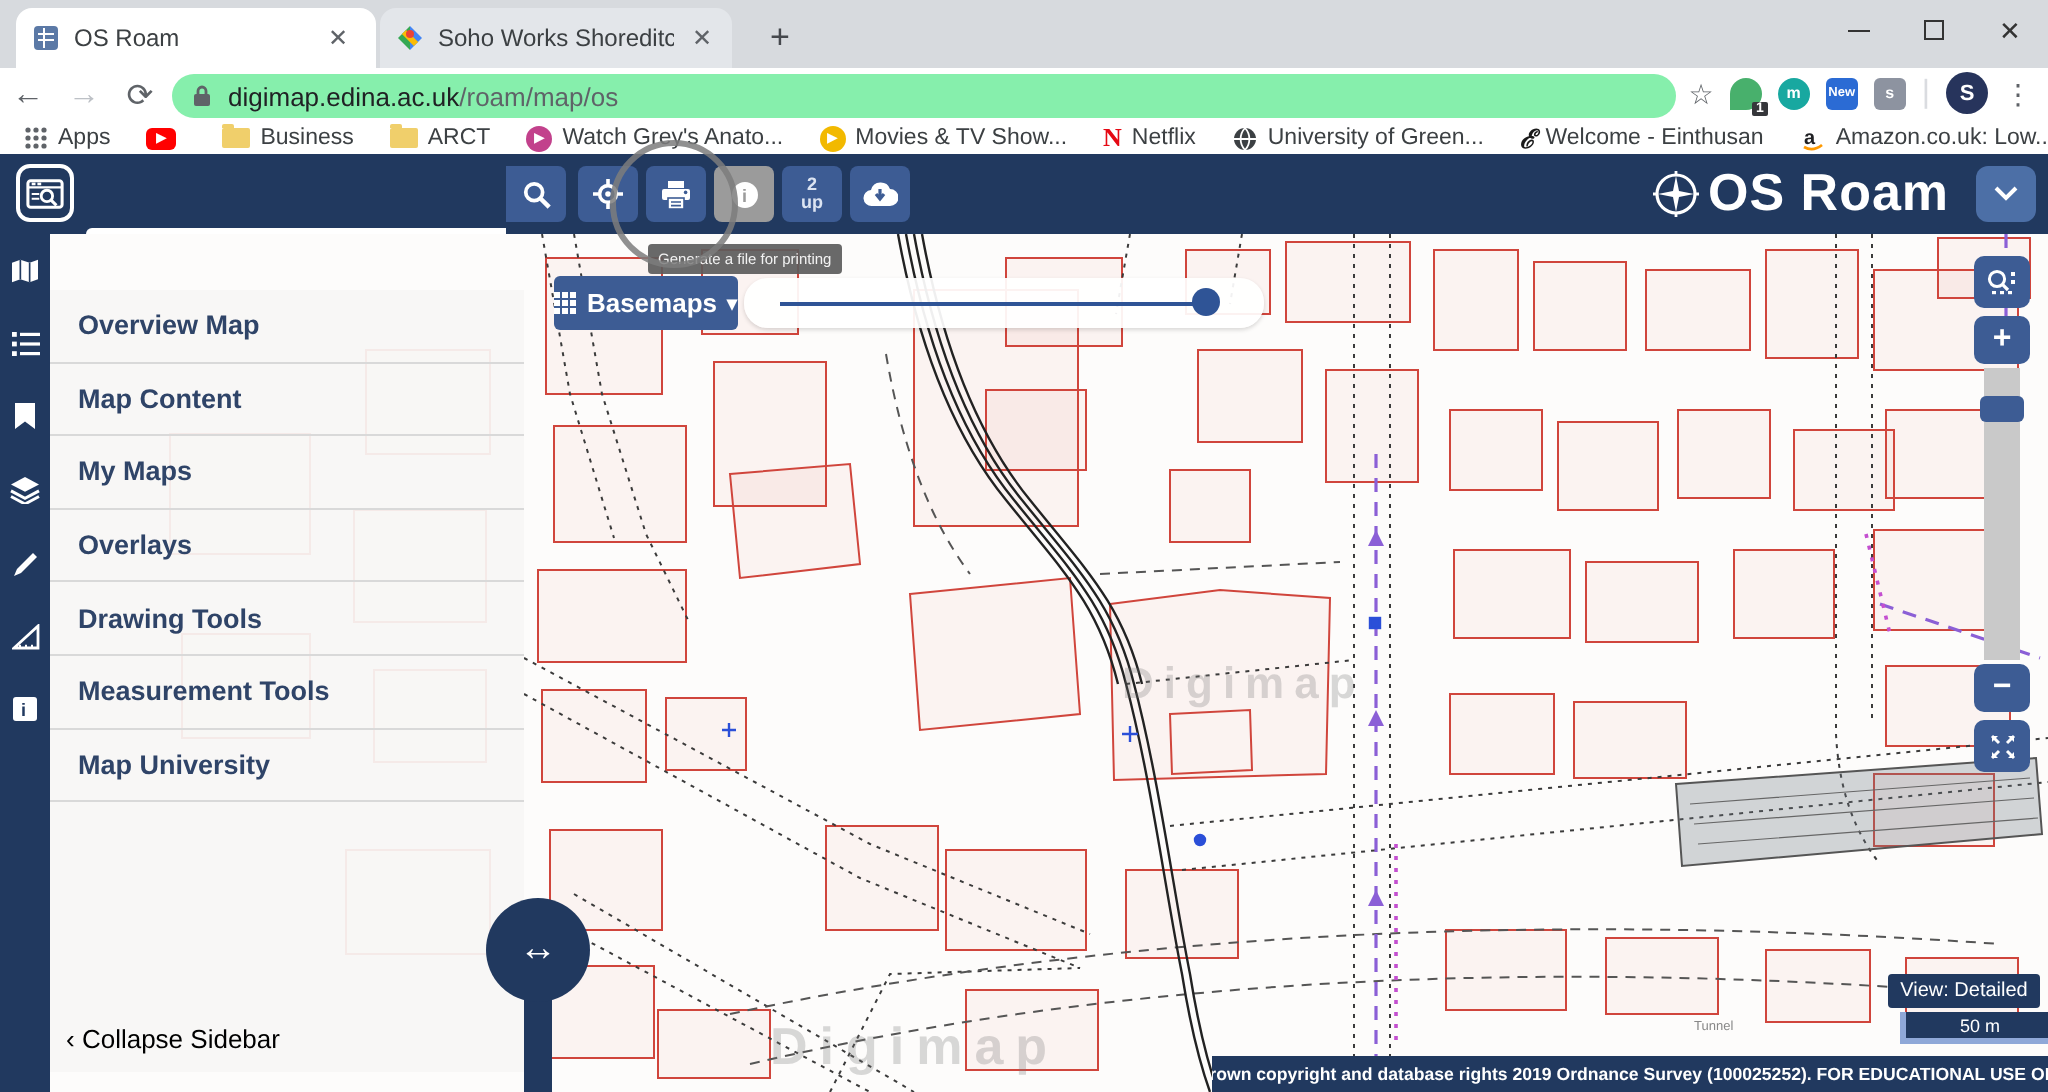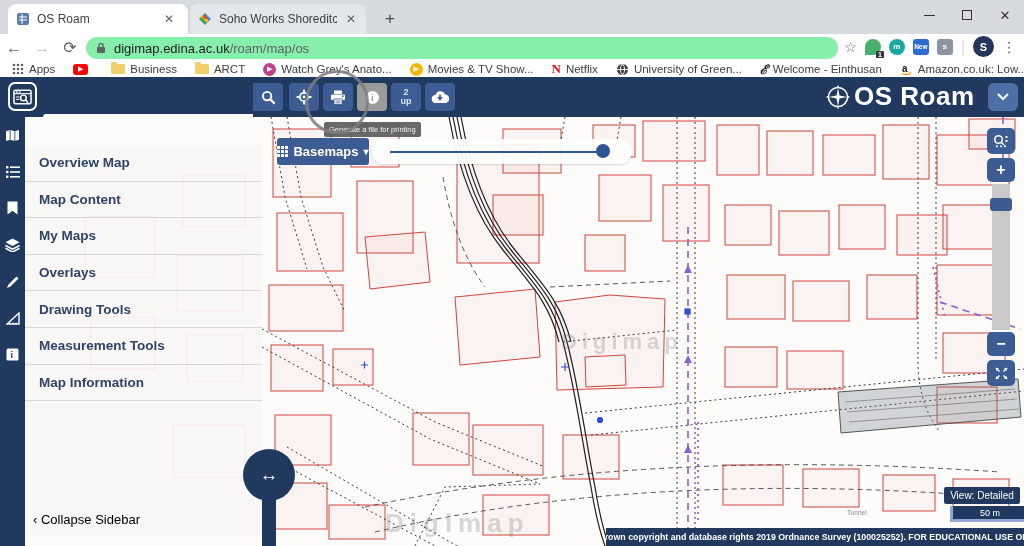--- a/index.html
+++ b/index.html
@@ -457,21 +457,21 @@
   <div class="side-item">
       <span>Overlays</span>
     </div>
   <div class="side-item">
       <span>Drawing Tools</span>
     </div>
   <div class="side-item">
       <span>Measurement Tools</span>
     </div>
   <div class="side-item">
-      <span>Map Information</span>
+      <span>Map University</span>
     </div>
   <div class="collapse">‹ <span>Collapse Sidebar</span></div>
 </div>
 <div class="abs handle-bar"></div>
 <div class="abs handle-circle">
     <span>↔</span>
   </div>
 
 <div class="abs basemaps-btn">
   <span class="bm-grid">

